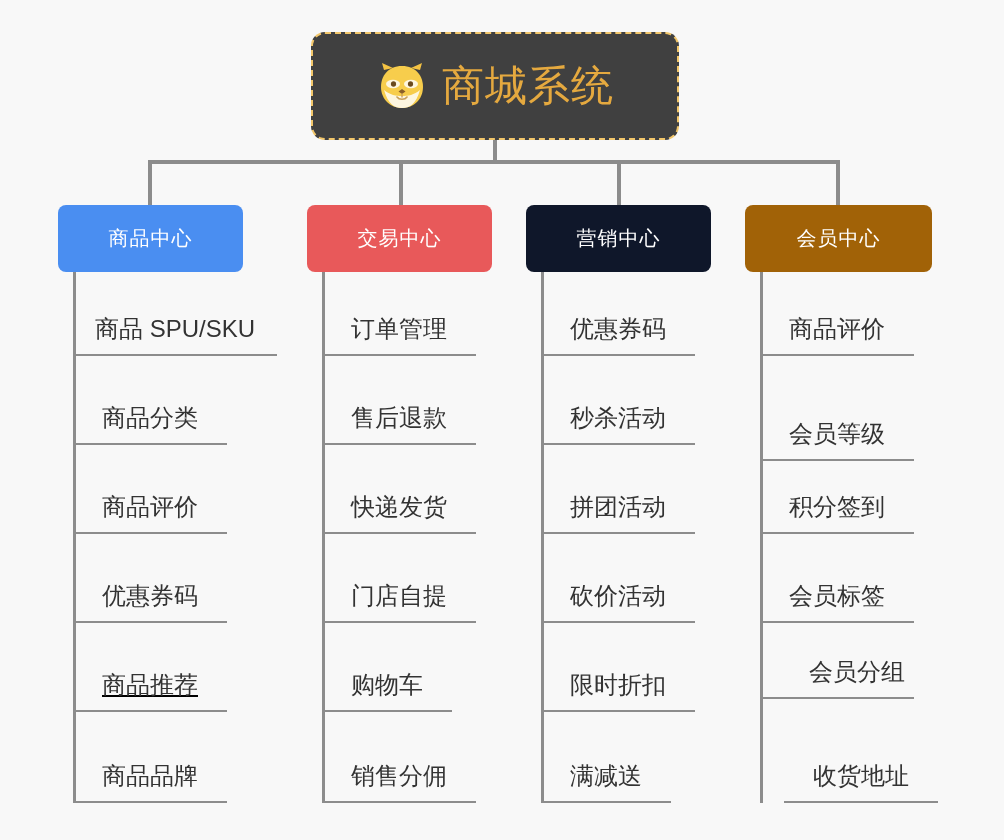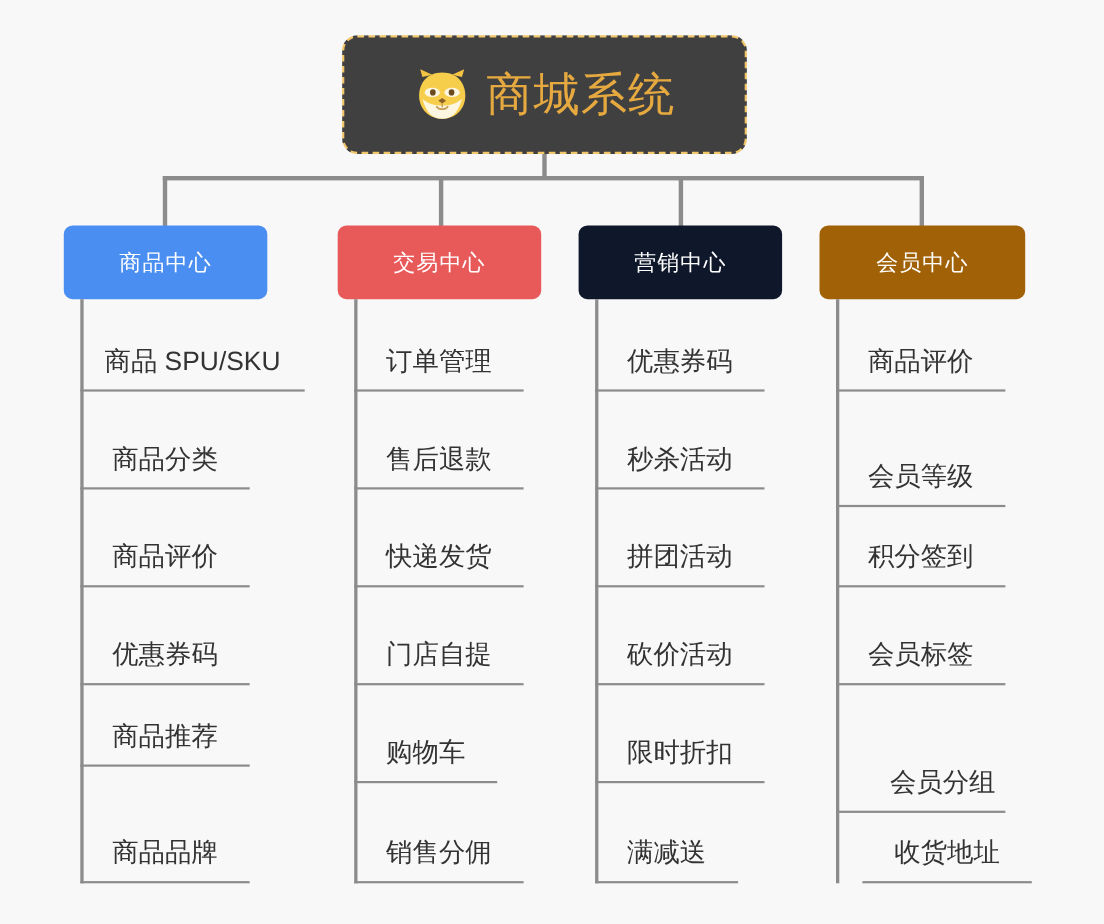--- a/index.html
+++ b/index.html
@@ -140,21 +140,21 @@
     </div>
     <div class="leaf" style="left:15px; top:200px; width:154px;">
       <span class="leaf-label">商品分类</span>
     </div>
     <div class="leaf" style="left:15px; top:289px; width:154px;">
       <span class="leaf-label">商品评价</span>
     </div>
     <div class="leaf" style="left:15px; top:378px; width:154px;">
       <span class="leaf-label">优惠券码</span>
     </div>
-    <div class="leaf" style="left:15px; top:452px; width:154px;">
+    <div class="leaf" style="left:15px; top:467px; width:154px;text-decoration:underline;">
       <span class="leaf-label">商品推荐</span>
     </div>
     <div class="leaf" style="left:15px; top:558px; width:154px;">
       <span class="leaf-label">商品品牌</span>
     </div>
   </div>
 
   <div class="branch" style="left:307px;">
     <div class="branch-header" style="width: 185px; background: rgb(232, 89, 90);">
       <span>交易中心</span>
@@ -218,21 +218,21 @@
     </div>
     <div class="leaf" style="left:15px; top:216px; width:154px;">
       <span class="leaf-label">会员等级</span>
     </div>
     <div class="leaf" style="left:15px; top:289px; width:154px;">
       <span class="leaf-label">积分签到</span>
     </div>
     <div class="leaf" style="left:15px; top:378px; width:154px;">
       <span class="leaf-label">会员标签</span>
     </div>
-    <div class="leaf" style="left:15px; top:494px; width:154px;padding-left:40px;">
+    <div class="leaf" style="left:15px; top:454px; width:154px;padding-left:40px;">
       <span class="leaf-label">会员分组</span>
     </div>
     <div class="leaf" style="left:15px; top:558px; width:154px;margin-left:24px;">
       <span class="leaf-label">收货地址</span>
     </div>
   </div>
 
 </div>
 
 </body></html>

